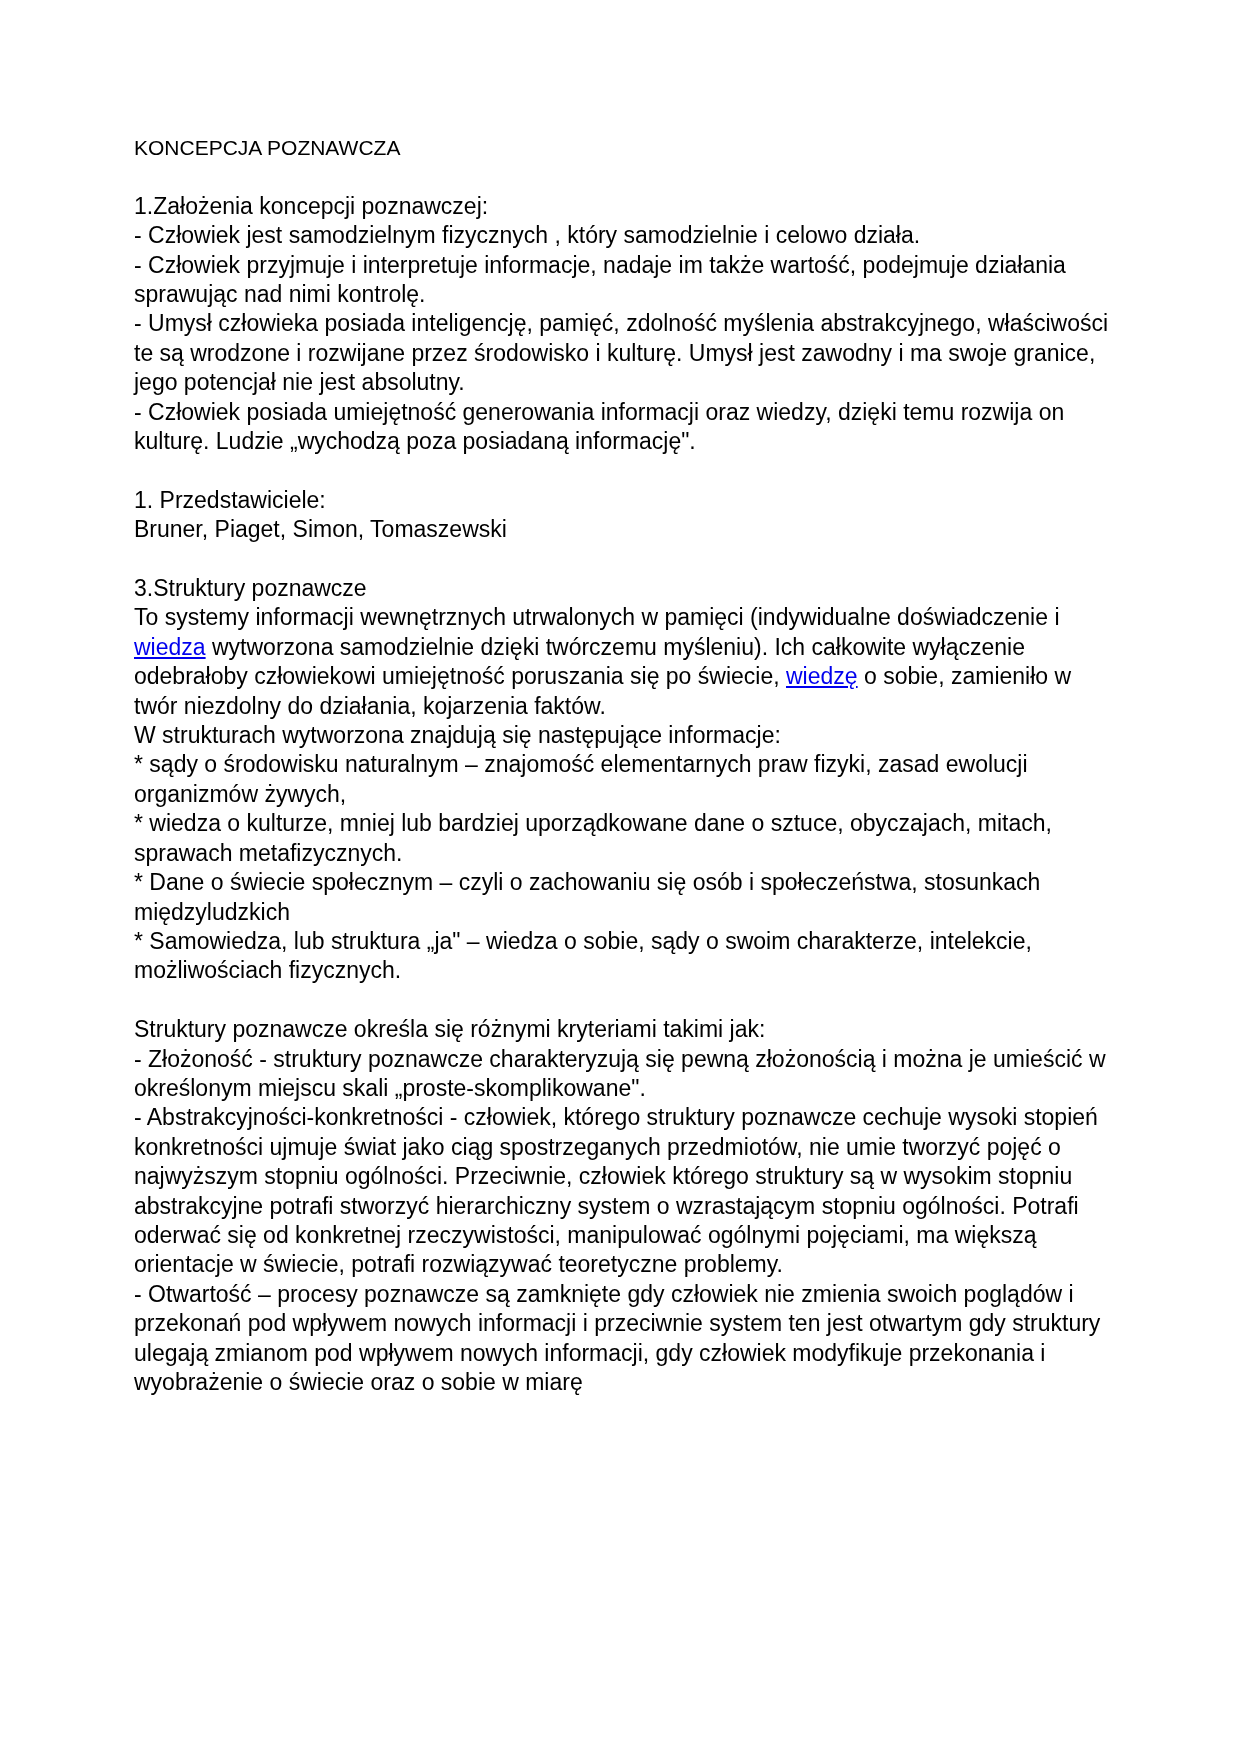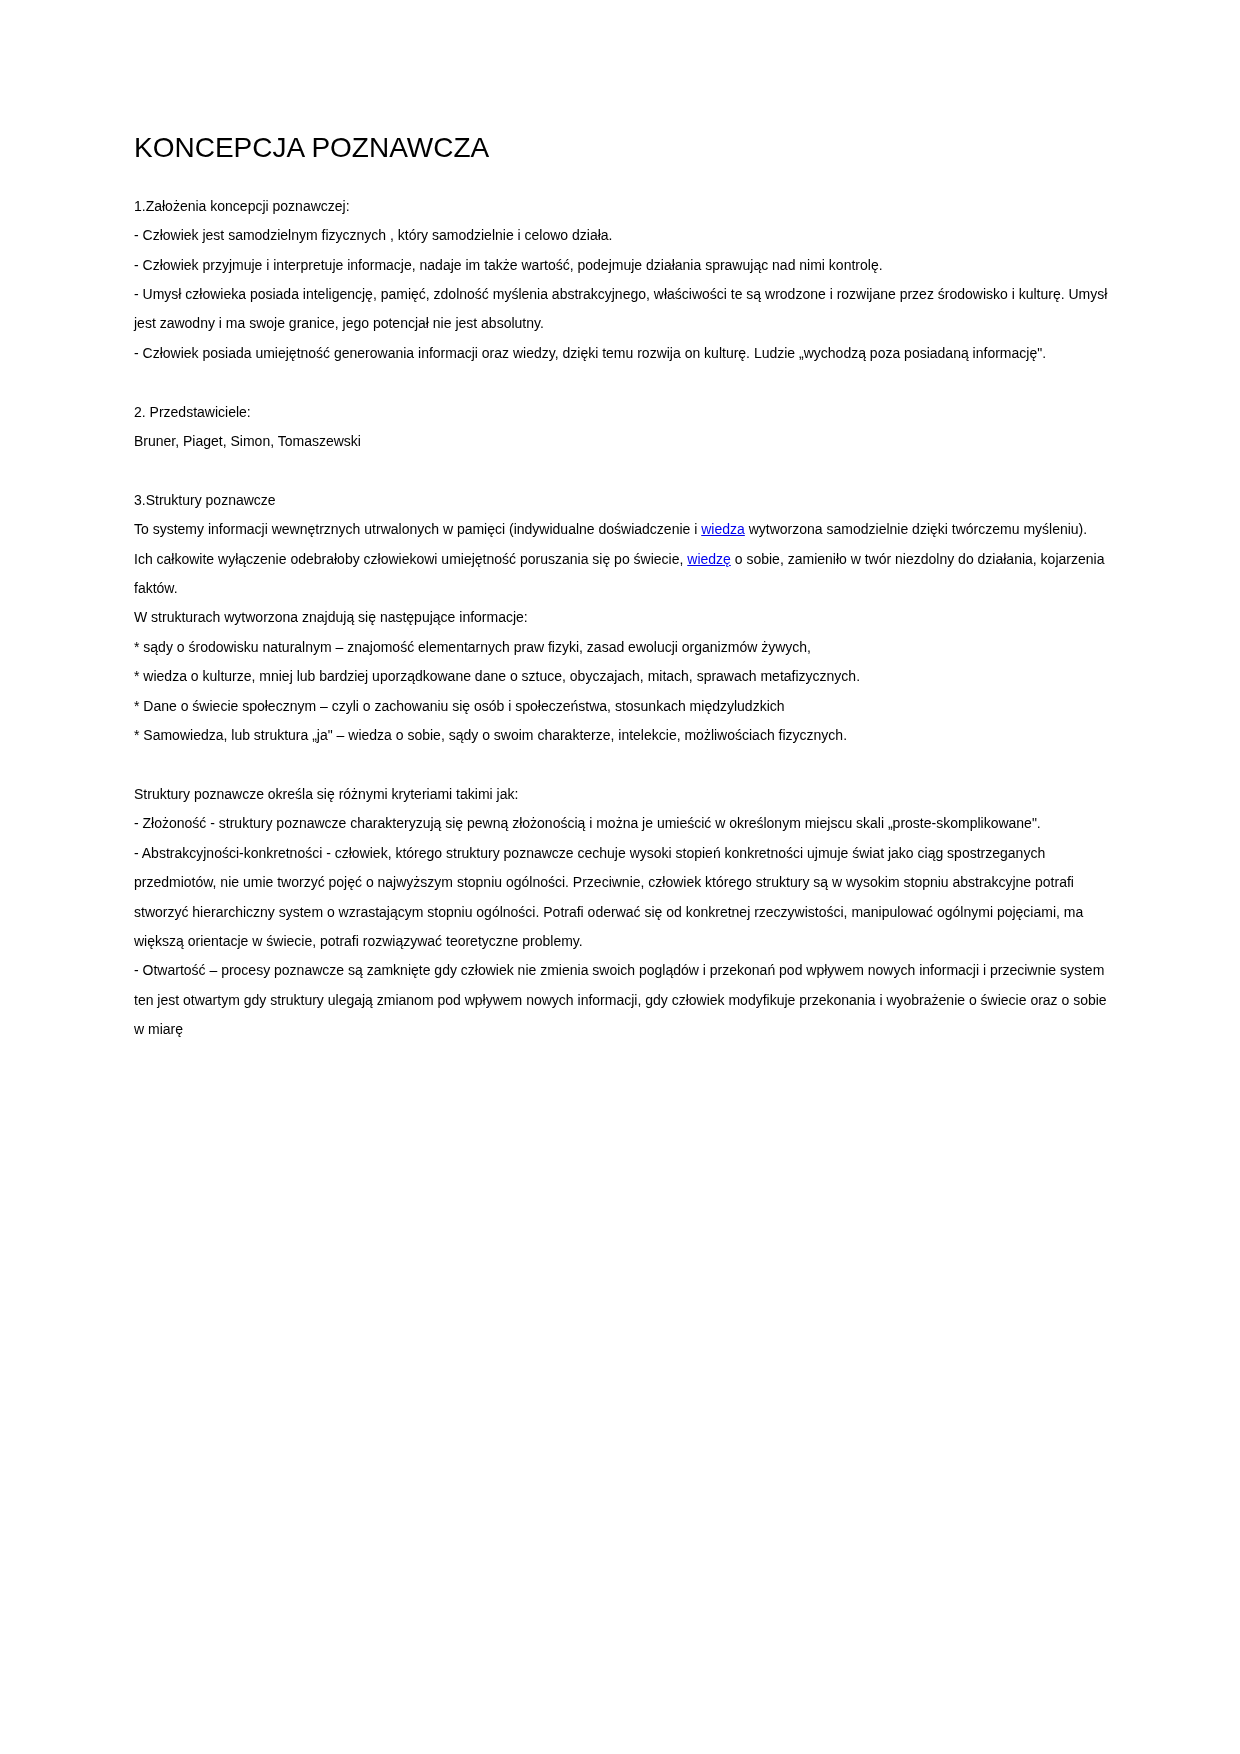--- a/index.html
+++ b/index.html
@@ -12,33 +12,33 @@
     font-family: "Liberation Sans", "DejaVu Sans", sans-serif;
     color: #000000;
   }
   .page {
     width: 1240px;
     min-height: 1754px;
     background: #ffffff;
     padding: 133px 131px 80px 134px;
   }
   .doc-title {
-    font-size: 28px;
+    font-size: 21px;
     line-height: 29.4px;
     margin-bottom: 29.4px;
     white-space: nowrap;
   }
   .block {
     font-size: 21px;
     line-height: 29.4px;
     margin-bottom: 29.4px;
   }
   .block:last-child { margin-bottom: 12px; }
   .line {
-    font-size: 14px;
+    font-size: 23px;
     line-height: 29.4px;
   }
   .doc-link {
     color: var(--link-color, #0000ee);
     font-weight: normal;
     text-decoration: underline;
     cursor: pointer;
   }
 </style>
 </head>
@@ -48,21 +48,21 @@
   <div class="doc-title">KONCEPCJA POZNAWCZA</div>
   <div>
       <div class="block">
         <div class="line"><span>1.Założenia koncepcji poznawczej:</span></div>
         <div class="line"><span>- Człowiek jest samodzielnym fizycznych , który samodzielnie i celowo działa.</span></div>
         <div class="line"><span>- Człowiek przyjmuje i interpretuje informacje, nadaje im także wartość, podejmuje działania sprawując nad nimi kontrolę.</span></div>
         <div class="line"><span>- Umysł człowieka posiada inteligencję, pamięć, zdolność myślenia abstrakcyjnego, właściwości te są wrodzone i rozwijane przez środowisko i kulturę. Umysł jest zawodny i ma swoje granice, jego potencjał nie jest absolutny.</span></div>
         <div class="line"><span>- Człowiek posiada umiejętność generowania informacji oraz wiedzy, dzięki temu rozwija on kulturę. Ludzie „wychodzą poza posiadaną informację".</span></div>
       </div>
       <div class="block">
-        <div class="line"><span>2. Przedstawiciele:</span></div>
+        <div class="line"><span>1. Przedstawiciele:</span></div>
         <div class="line"><span>Bruner, Piaget, Simon, Tomaszewski</span></div>
       </div>
       <div class="block">
         <div class="line"><span>3.Struktury poznawcze</span></div>
         <div class="line"><span>To systemy informacji wewnętrznych utrwalonych w pamięci (indywidualne doświadczenie i </span><a class="doc-link" href="#">wiedza</a><span> wytworzona samodzielnie dzięki twórczemu myśleniu). Ich całkowite wyłączenie odebrałoby człowiekowi umiejętność poruszania się po świecie, </span><a class="doc-link" href="#">wiedzę</a><span> o sobie, zamieniło w twór niezdolny do działania, kojarzenia faktów.</span></div>
         <div class="line"><span>W strukturach wytworzona znajdują się następujące informacje:</span></div>
         <div class="line"><span>* sądy o środowisku naturalnym – znajomość elementarnych praw fizyki, zasad ewolucji organizmów żywych,</span></div>
         <div class="line"><span>* wiedza o kulturze, mniej lub bardziej uporządkowane dane o sztuce, obyczajach, mitach, sprawach metafizycznych.</span></div>
         <div class="line"><span>* Dane o świecie społecznym – czyli o zachowaniu się osób i społeczeństwa, stosunkach międzyludzkich</span></div>
         <div class="line"><span>* Samowiedza, lub struktura „ja" – wiedza o sobie, sądy o swoim charakterze, intelekcie, możliwościach fizycznych.</span></div>

